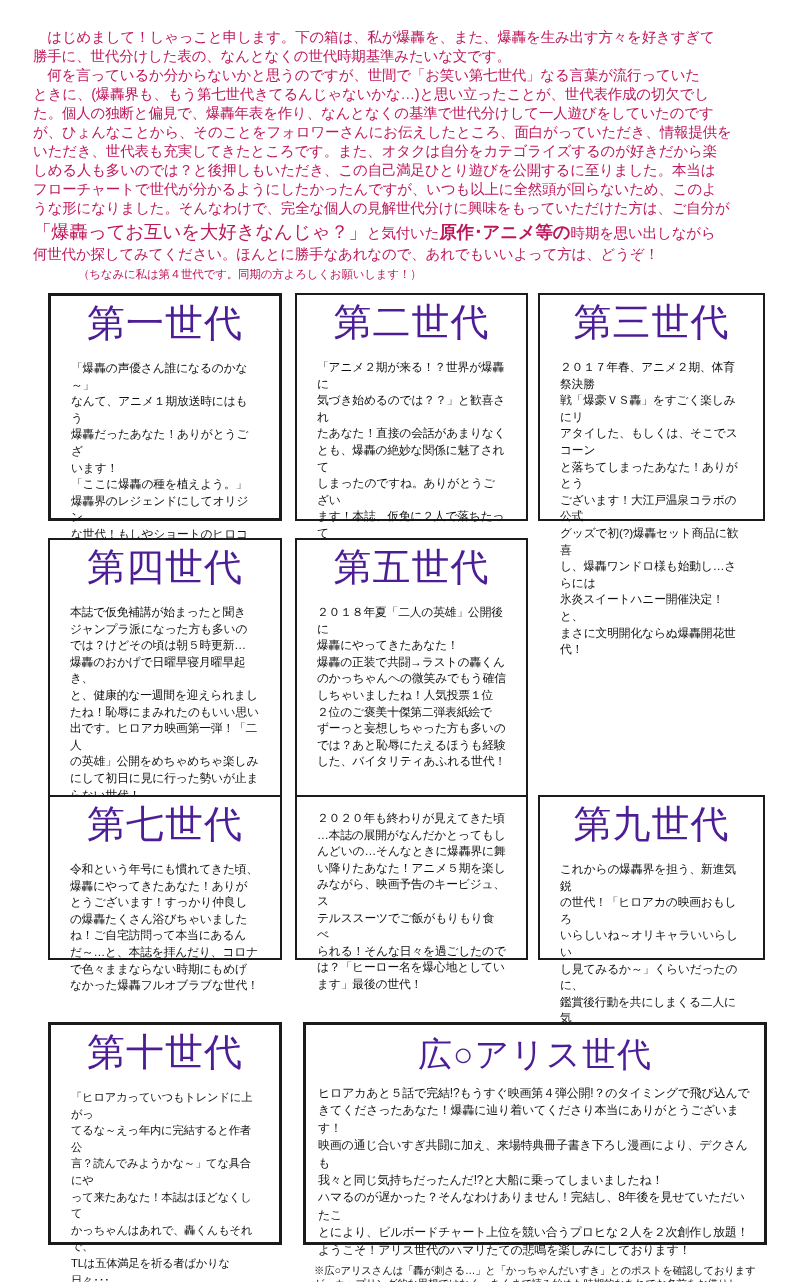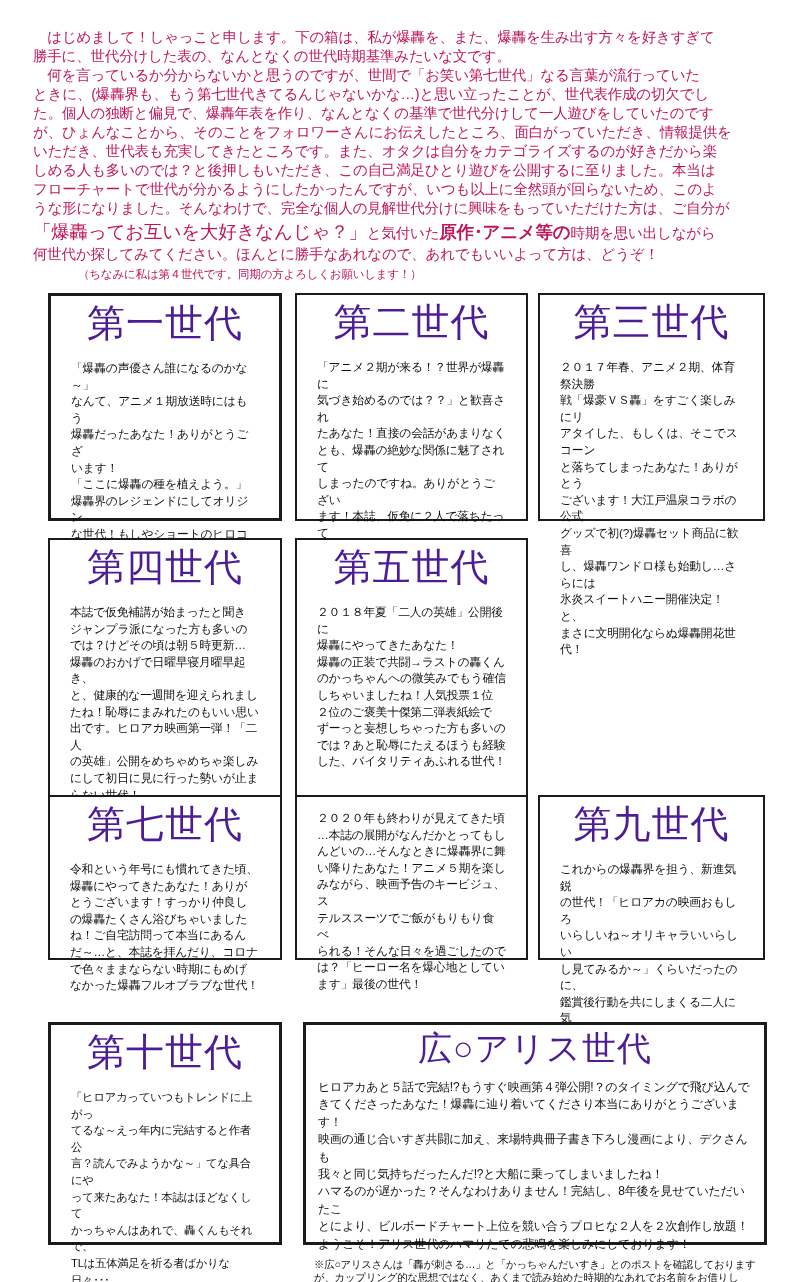--- a/index.html
+++ b/index.html
@@ -49,21 +49,21 @@
     color:#4c1d95;
     letter-spacing:1px;
   }
   .gen-body{
     font-size:11.8px;line-height:16.6px;
     padding:0 20px;margin-top:13px;
     white-space:pre-line;
     letter-spacing:-0.2px;
     color:#111111;
   }
-  .wide .gen-title{font-size:34px;line-height:40px;padding-top:6px;}
+  .wide .gen-title{font-size:34px;line-height:40px;padding-top:12px;}
   .wide .gen-body{font-size:12px;line-height:17.4px;margin-top:8px;padding:0 12px;}
   .wide-note{
     font-size:10.4px;line-height:13.4px;
     padding:0 8px;margin-top:5px;
     white-space:pre-line;
     letter-spacing:-0.2px;
     color:#111111;
   }
 </style>
 </head>

